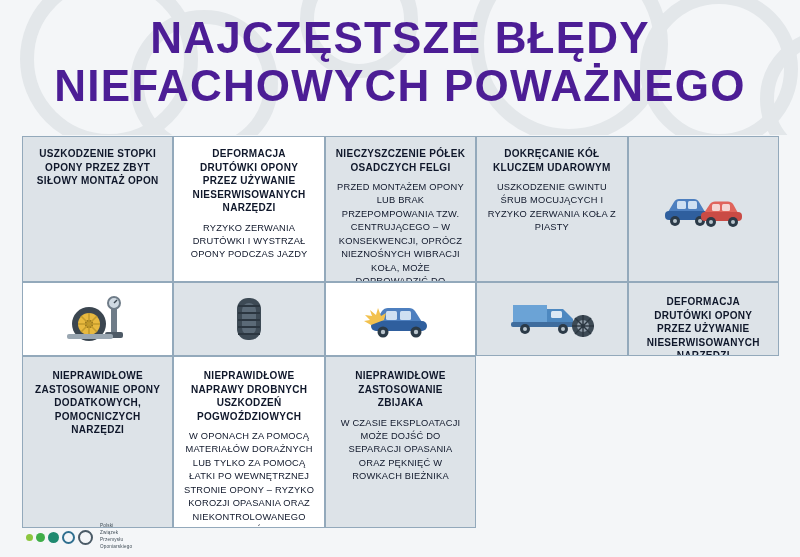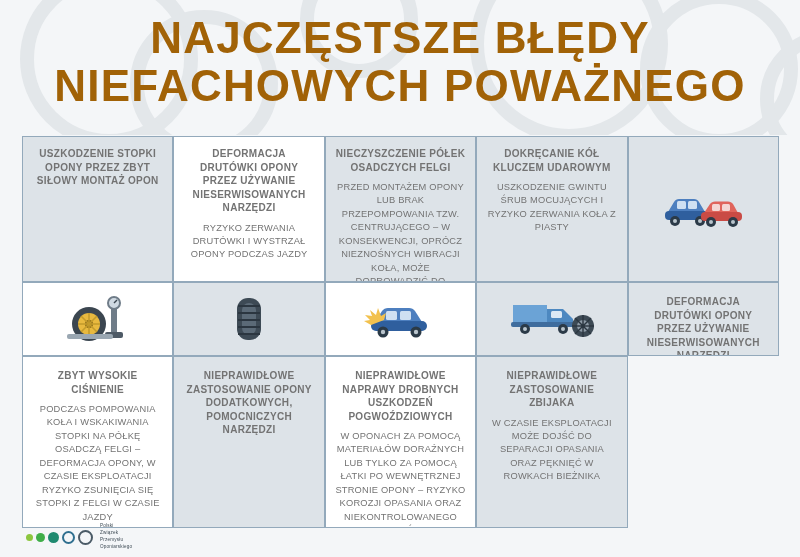--- a/index.html
+++ b/index.html
@@ -45,21 +45,21 @@
   .title-wrap {
     position: absolute;
     top: 14px; left: 0;
     width: 800px;
     text-align: center;
     z-index: 3;
   }
   .title-line {
     font-family: "Liberation Sans", sans-serif;
     font-weight: bold;
-    color: #a16207;
+    color: #4c1d95;
     letter-spacing: 1.2px;
     line-height: 1.08;
     font-size: 44px;
   }
   .title-line.l2 { font-size: 44px; }
 
   
   .grid {
     position: absolute;
     left: 22px;
@@ -70,21 +70,21 @@
     grid-template-columns: repeat(5, 1fr);
     grid-template-rows: 146px 74px 172px;
     gap: 0;
     z-index: 2;
   }
   .cell {
     border: 1px solid #93a9bb;
     box-sizing: border-box;
     padding: 10px 9px 8px 9px;
     background: #dde3e8;
-    color: #737373;
+    color: #0f172a;
     text-align: center;
     overflow: hidden;
   }
   .cell.light { background: #ffffff; }
   .cell.shade { background: #dde3e8; }
   .cell .head {
     font-weight: bold;
     font-size: 10px;
     line-height: 1.35;
     letter-spacing: 0.3px;
@@ -278,24 +278,20 @@
             <line x1="84" y1="23" x2="68" y2="39"></line>
           </g>
         </svg>
       </span>
     </div>
 
     <div class="cell shade bottom-cell">
       <div class="head">DEFORMACJA DRUTÓWKI OPONY PRZEZ UŻYWANIE NIESERWISOWANYCH NARZĘDZI</div>
       <div class="body">RYZYKO ZERWANIA DRUTÓWKI I WYSTRZAŁ OPONY PODCZAS JAZDY</div>
     </div>
-    <div class="cell light bottom-cell">
-      <div class="head">ZBYT WYSOKIE CIŚNIENIE</div>
-      <div class="body">PODCZAS POMPOWANIA KOŁA I WSKAKIWANIA STOPKI NA PÓŁKĘ OSADCZĄ FELGI – DEFORMACJA OPONY, W CZASIE EKSPLOATACJI RYZYKO ZSUNIĘCIA SIĘ STOPKI Z FELGI W CZASIE JAZDY</div>
-    </div>
     <div class="cell shade bottom-cell">
       <div class="head">NIEPRAWIDŁOWE ZASTOSOWANIE OPONY DODATKOWYCH, POMOCNICZYCH NARZĘDZI</div>
     </div>
     <div class="cell light bottom-cell">
       <div class="head">NIEPRAWIDŁOWE NAPRAWY DROBNYCH USZKODZEŃ POGWOŹDZIOWYCH</div>
       <div class="body">W OPONACH ZA POMOCĄ MATERIAŁÓW DORAŹNYCH LUB TYLKO ZA POMOCĄ ŁATKI PO WEWNĘTRZNEJ STRONIE OPONY – RYZYKO KOROZJI OPASANIA ORAZ NIEKONTROLOWANEGO UBYTKU CIŚNIENIA</div>
     </div>
     <div class="cell shade bottom-cell">
       <div class="head">NIEPRAWIDŁOWE ZASTOSOWANIE ZBIJAKA</div>
       <div class="body">W CZASIE EKSPLOATACJI MOŻE DOJŚĆ DO SEPARACJI OPASANIA ORAZ PĘKNIĘĆ W ROWKACH BIEŻNIKA</div>

